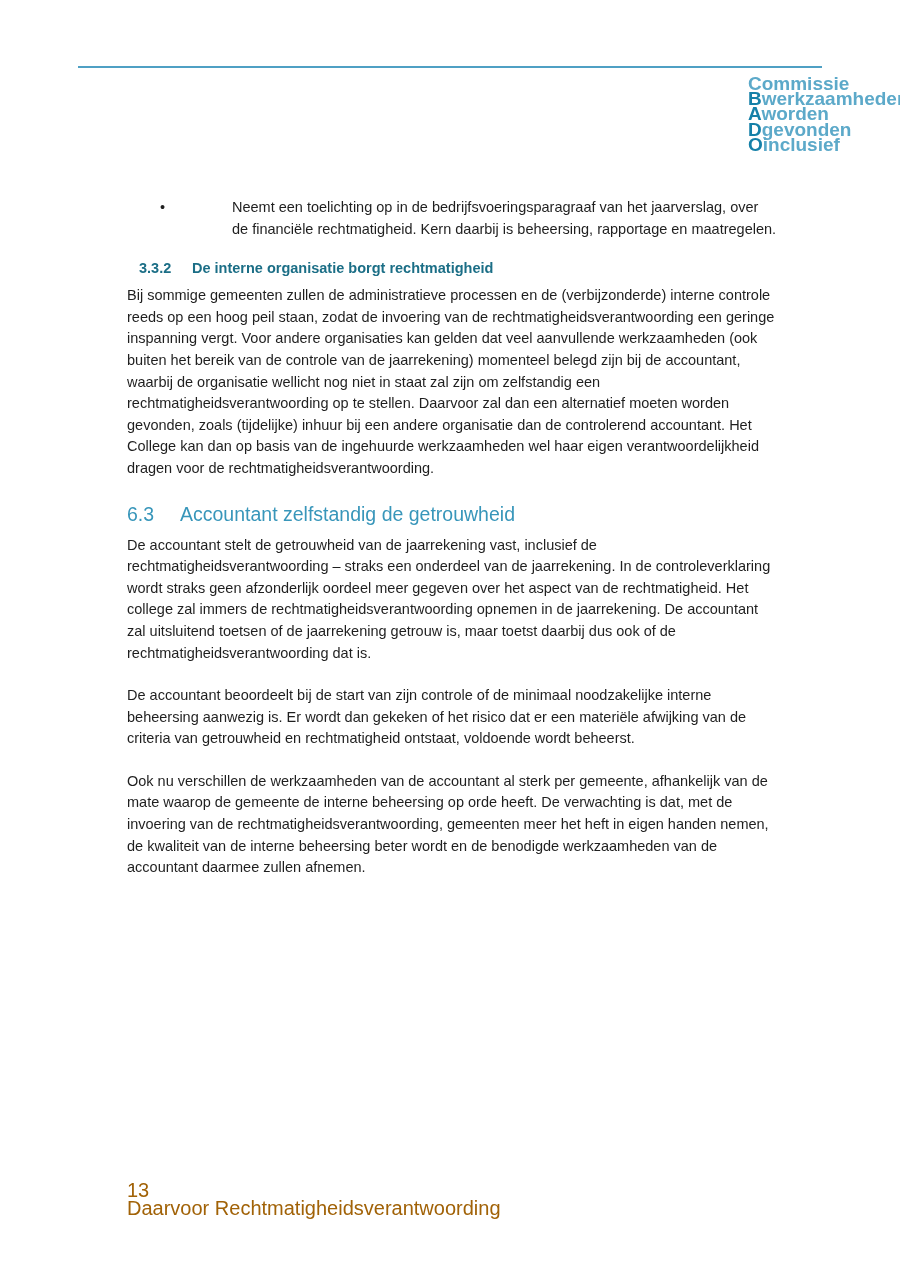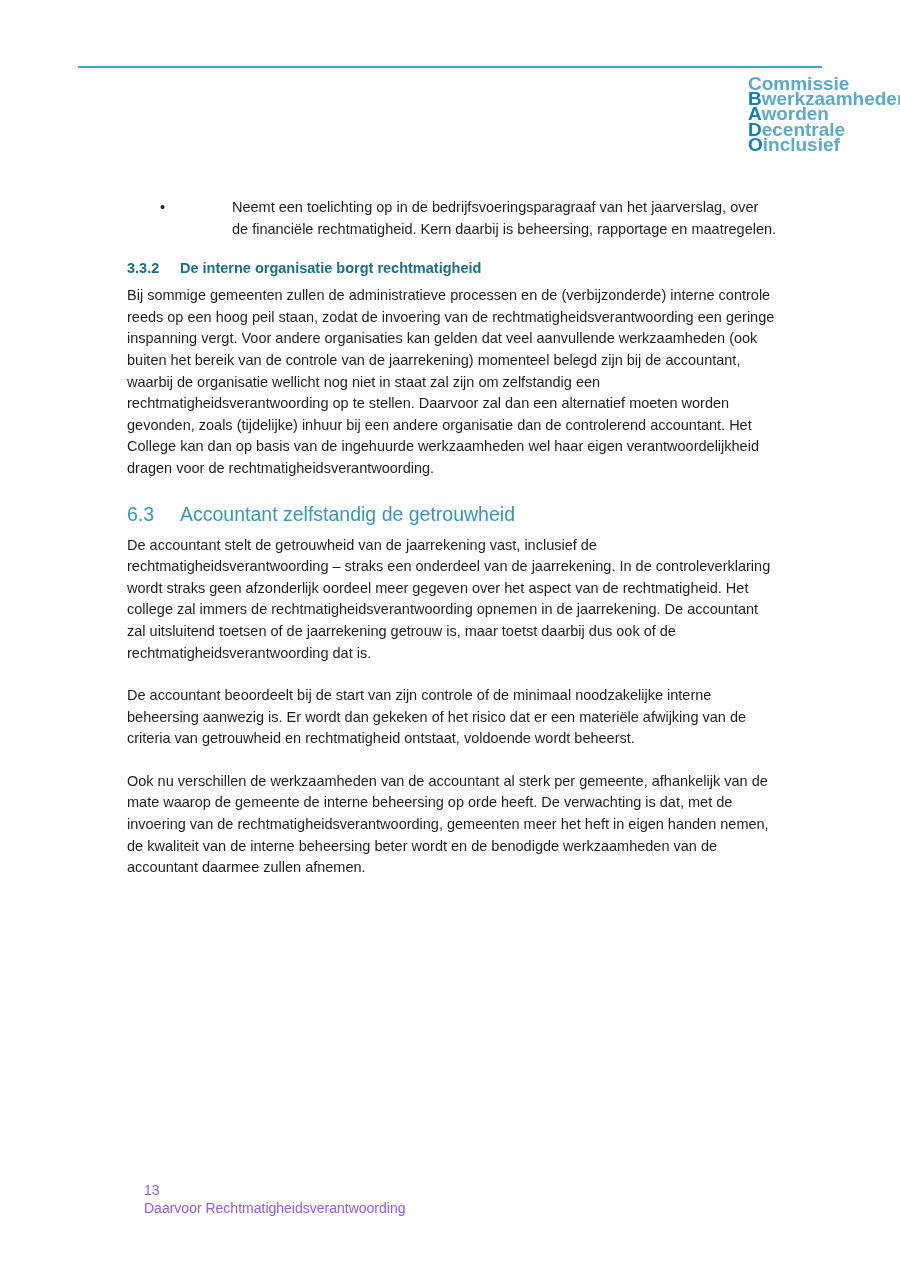--- a/index.html
+++ b/index.html
@@ -29,48 +29,48 @@
     position:absolute;left:127px;top:197px;width:650px;
     font-size:14.5px;line-height:21.6px;
   }
   .bullet-row{display:flex;margin:0 0 18px 0;}
   .bullet-glyph{
     flex:0 0 auto;width:48px;margin-left:33px;
     font-size:14.5px;color:#1f1f1f;
   }
   .bullet-text{width:575px;margin-left:24px;}
   h3.sec{
-    margin:0 0 6px 0;
+    margin:0 0 6px 12px;
     font-size:14.5px;font-weight:bold;color:#1b6e86;
     line-height:21px;
   }
   h2.sec{
     margin:14px 0 8px 0;
     font-size:19.5px;font-weight:normal;color:#3896ba;
     line-height:26px;
   }
   .sec .num{display:inline-block;width:53px;}
   p.body-par{margin:0 0 21px 0;}
   
   .footer{
-    position:absolute;left:144px;top:1181px;
-    font-size:14px;line-height:18px;color:#8b5cf6;
+    position:absolute;left:127px;top:1181px;
+    font-size:20px;line-height:18px;color:#a16207;
   }
 </style>
 </head>
 <body>
 
 <div class="page">
 
   <div class="header-rule"></div>
   <div class="logo">
     <span class="line"><span class="initial"></span><span class="rest">Commissie</span></span>
     <span class="line"><span class="initial">B</span><span class="rest">werkzaamheden</span></span>
     <span class="line"><span class="initial">A</span><span class="rest">worden</span></span>
-    <span class="line"><span class="initial">D</span><span class="rest">ecentrale</span></span>
+    <span class="line"><span class="initial">D</span><span class="rest">gevonden</span></span>
     <span class="line"><span class="initial">O</span><span class="rest">inclusief</span></span>
   </div>
 
   <div class="main">
 
     <div class="bullet-row">
       <span class="bullet-glyph">•</span>
       <span class="bullet-text">Neemt een toelichting op in de bedrijfsvoeringsparagraaf van het jaarverslag, over de financiële rechtmatigheid. Kern daarbij is beheersing, rapportage en maatregelen.</span>
     </div>
 

